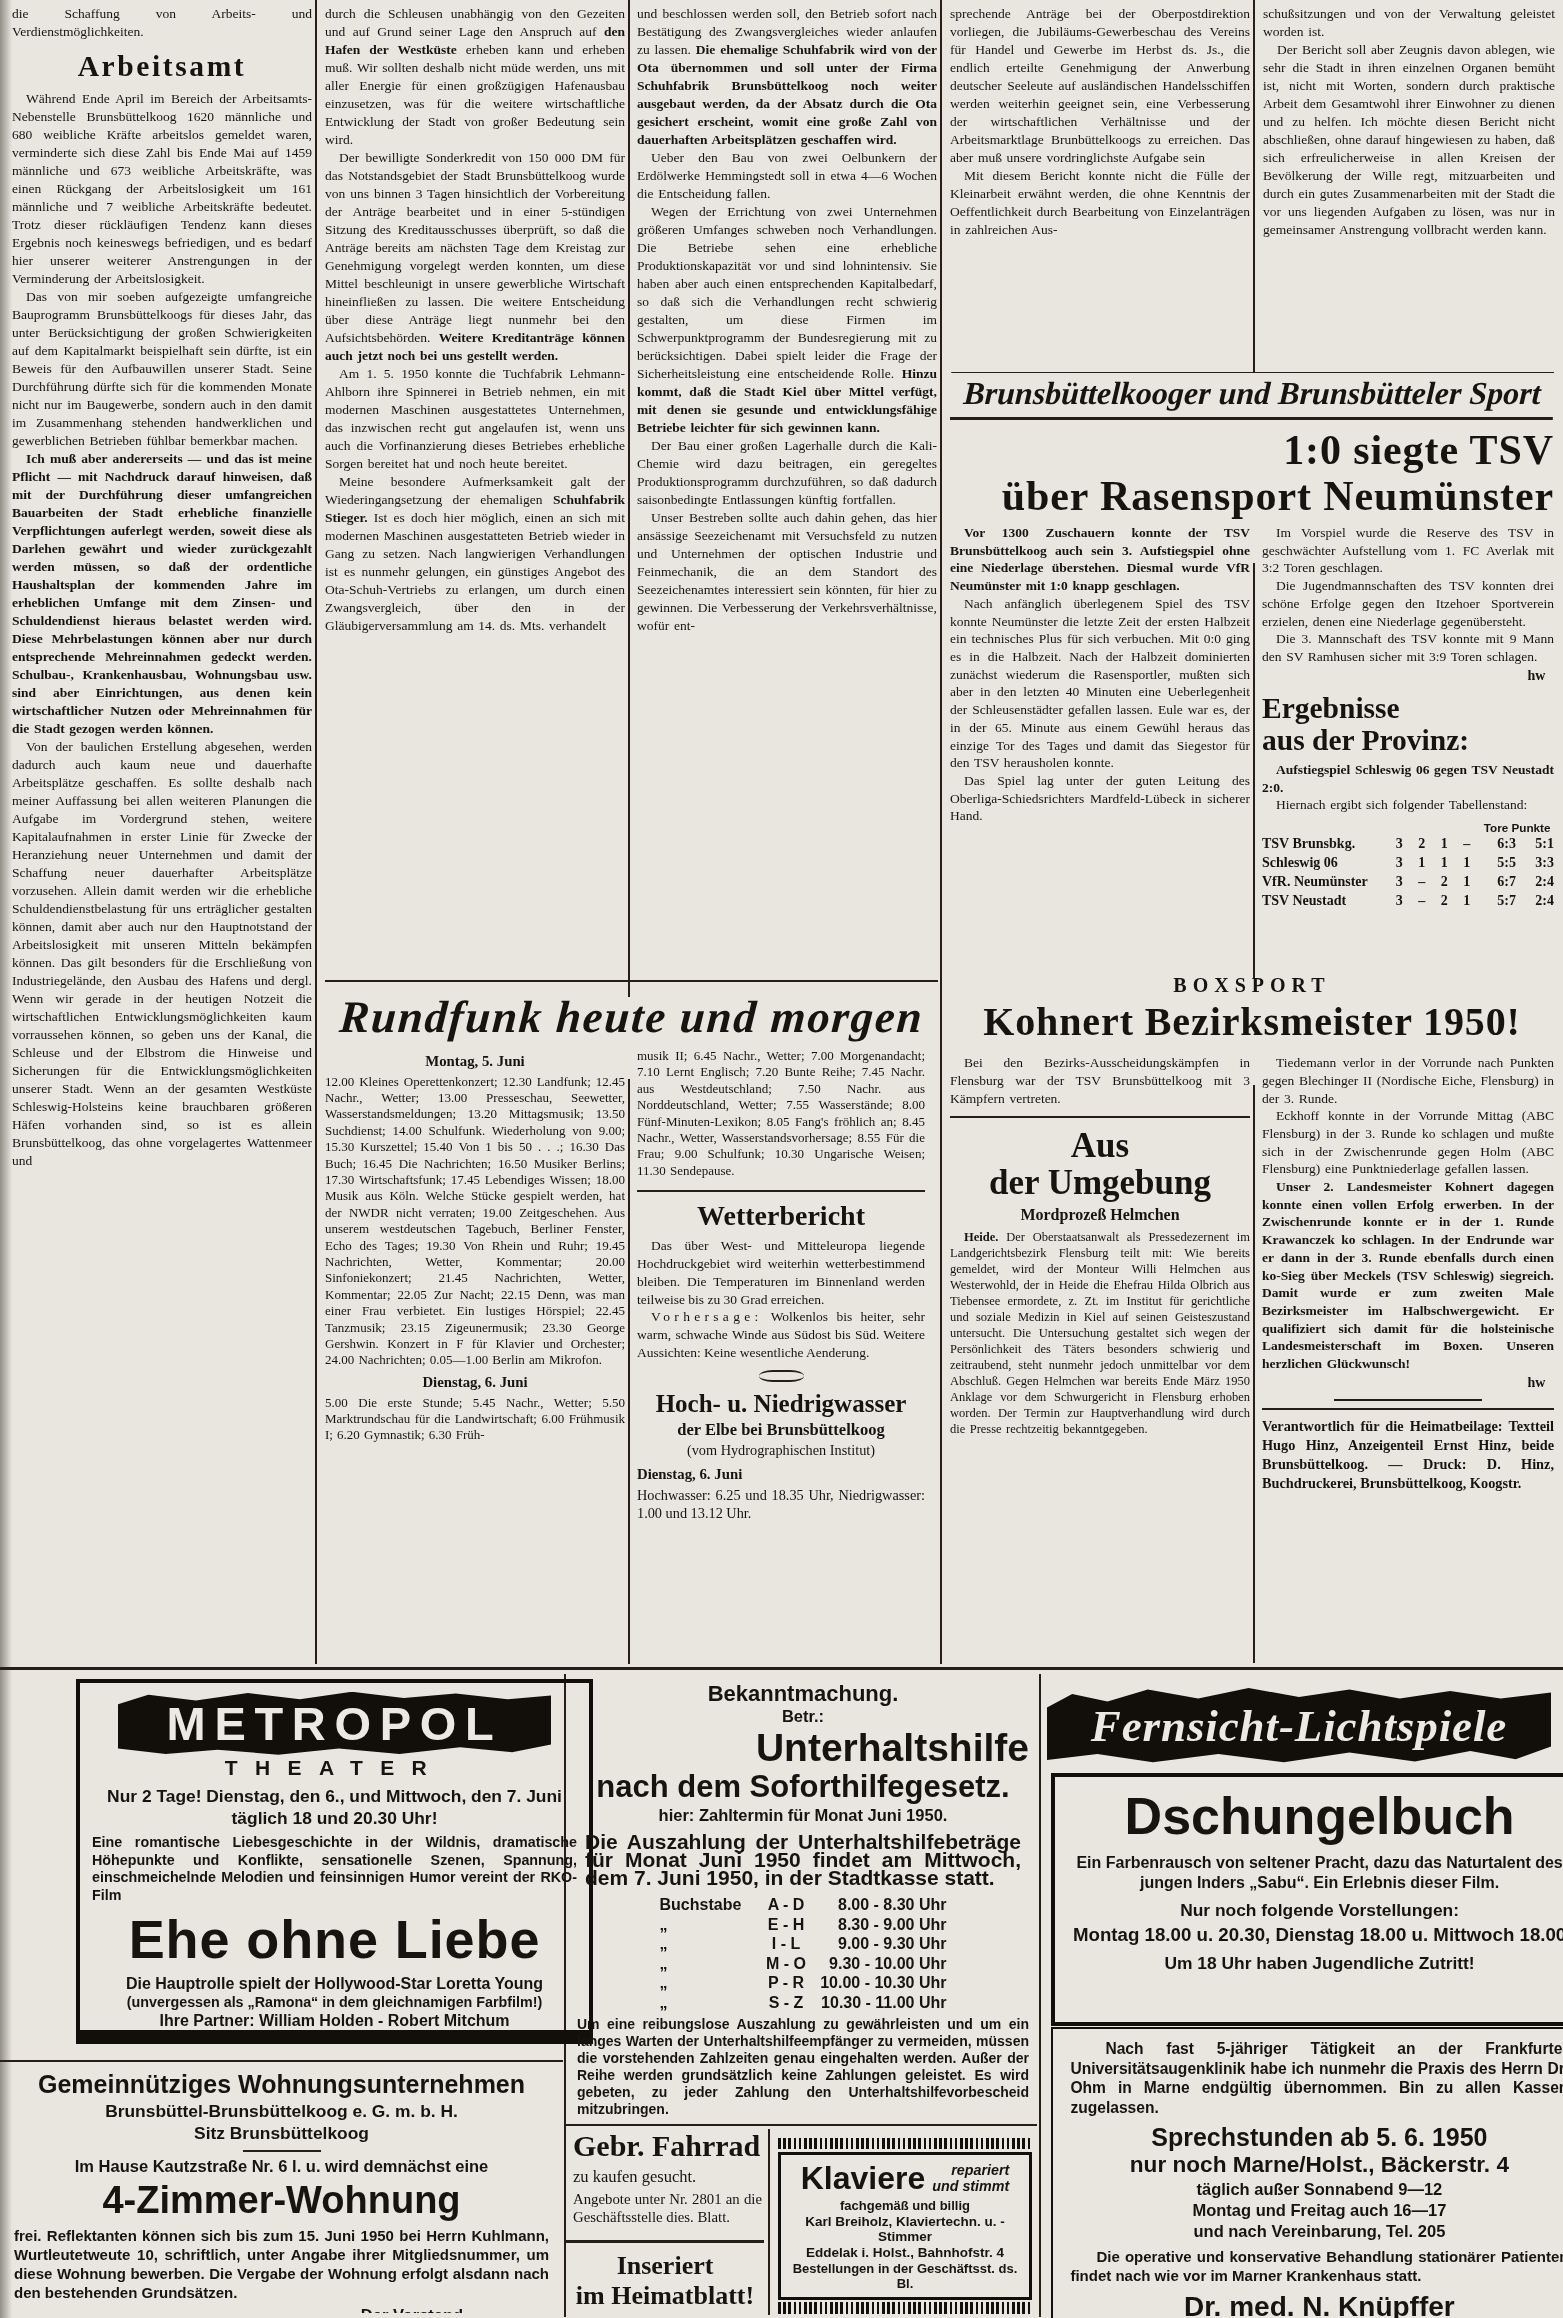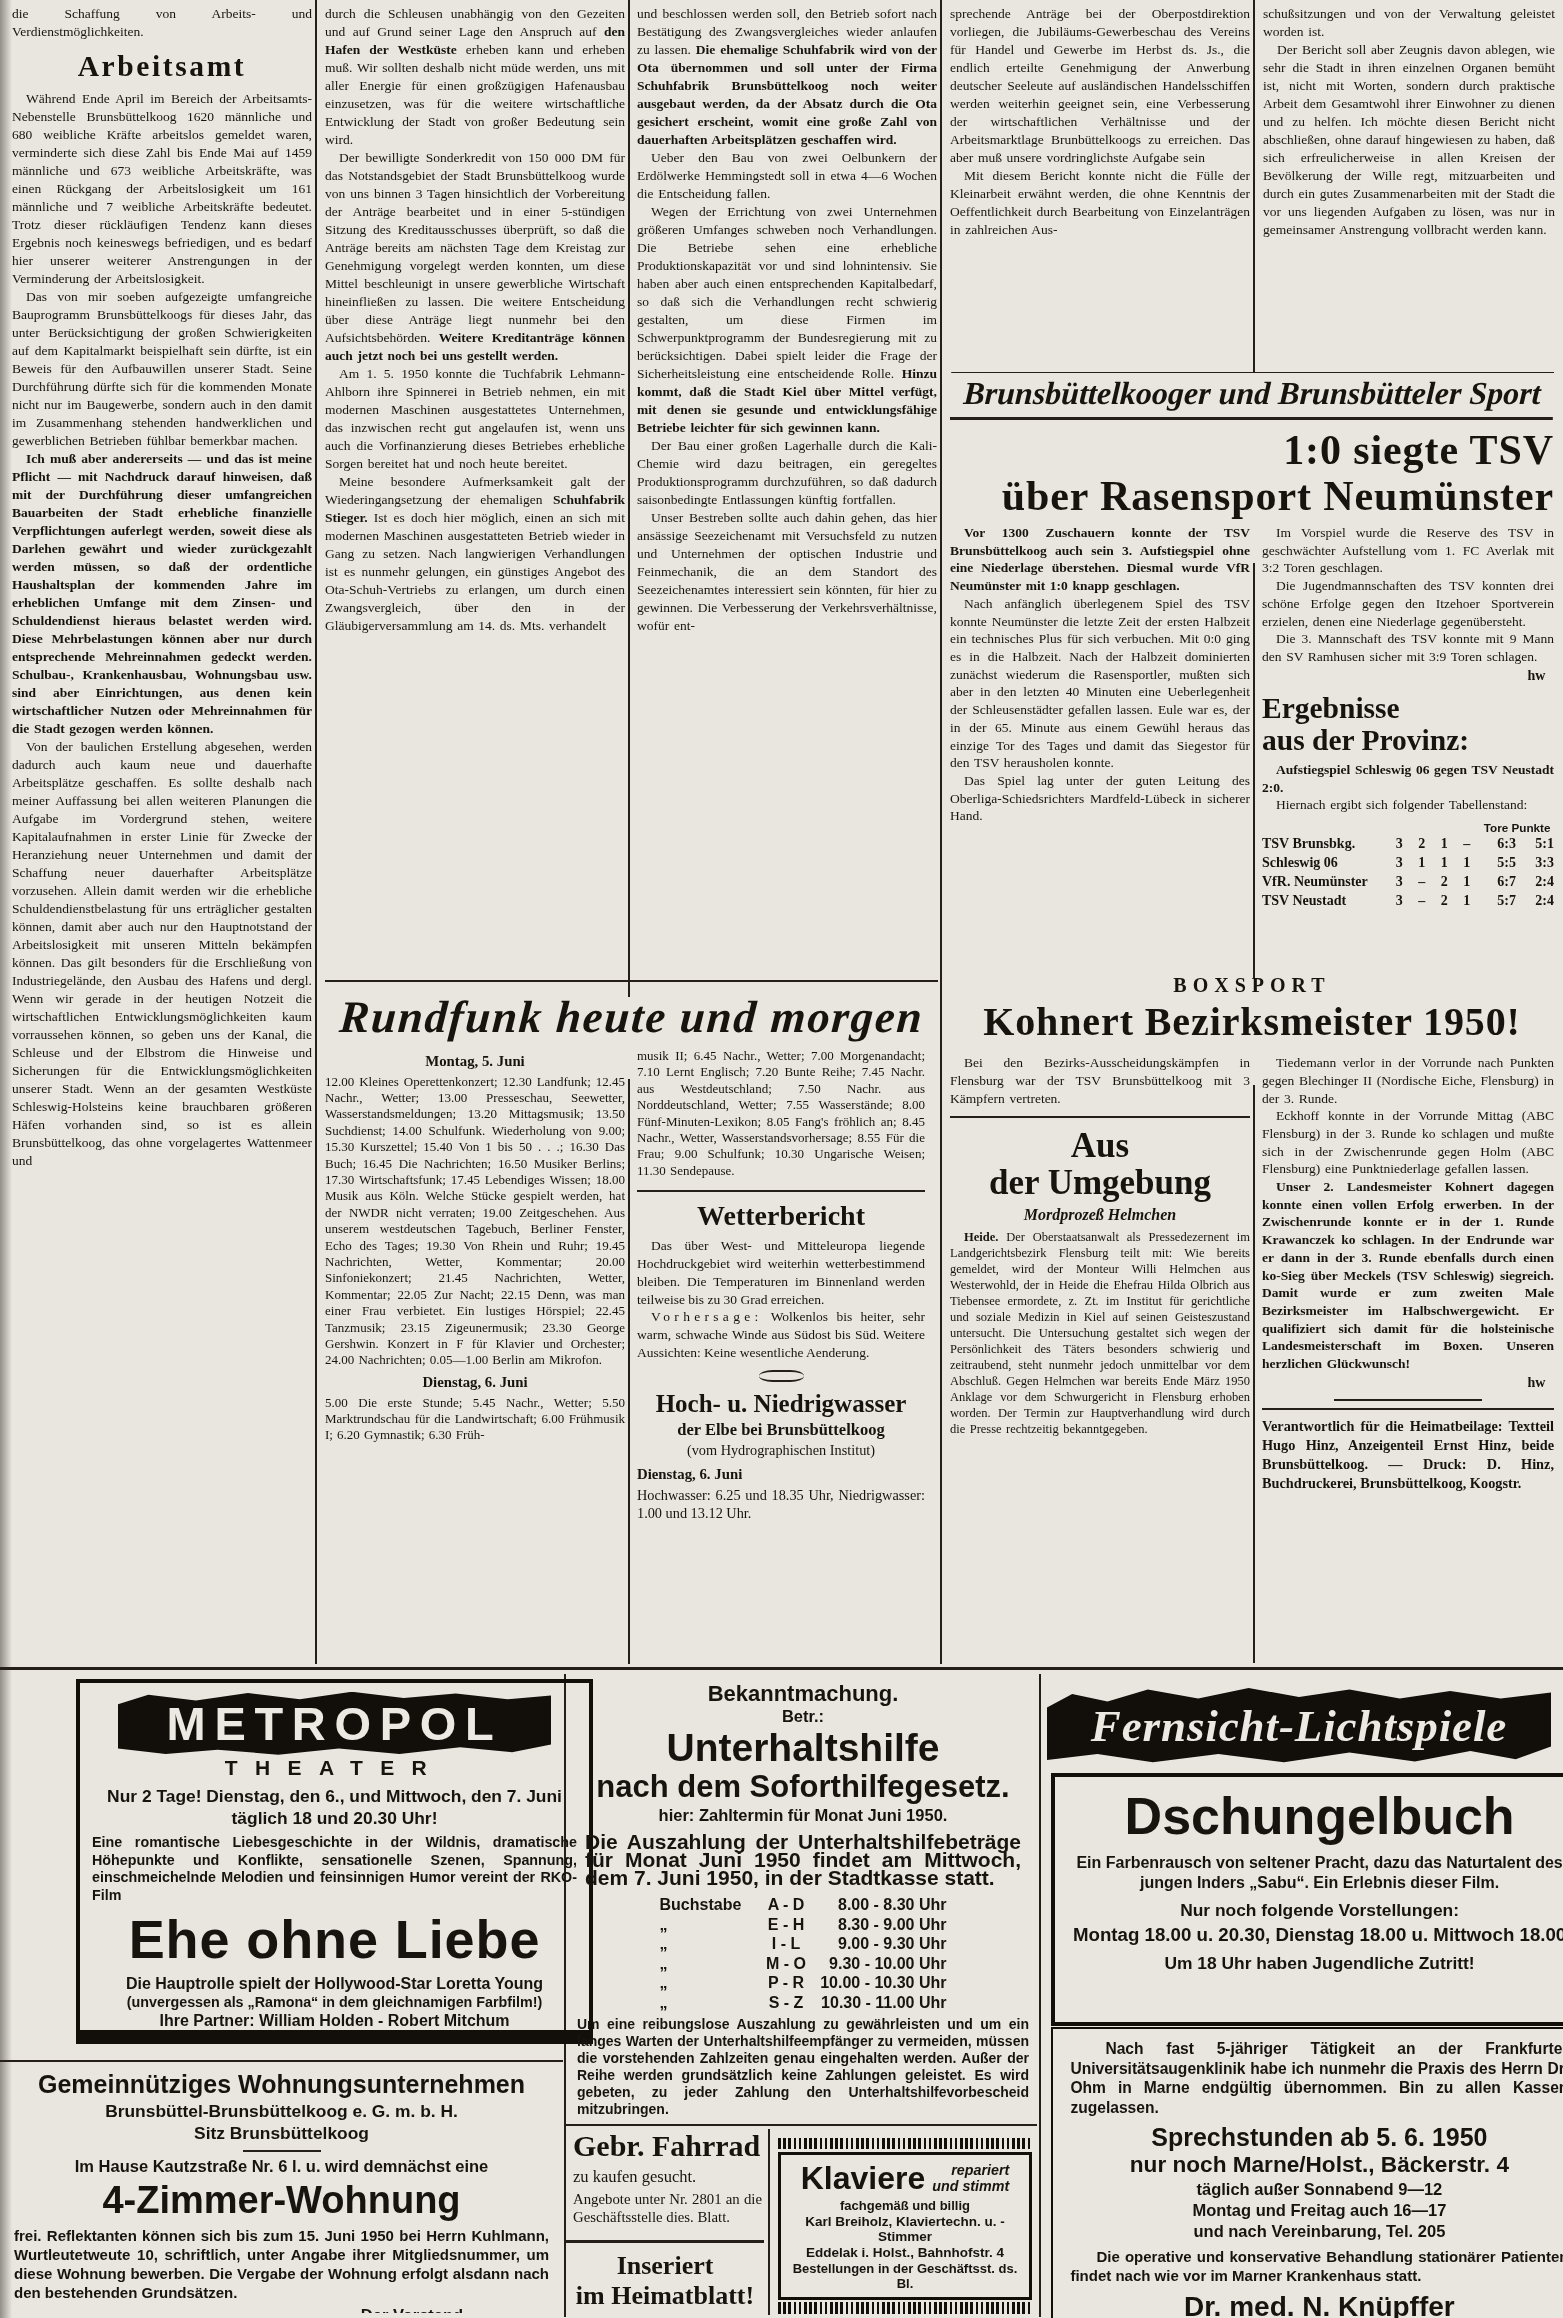--- a/index.html
+++ b/index.html
@@ -51,21 +51,21 @@
   .tbl-header{text-align:right;font-size:11.7px;padding-right:3.5px;font-family:"Liberation Sans",sans-serif;}
   .tbl-row{display:flex;line-height:19px;}
   .tbl-row .team{width:130px;}
   .tbl-row .rec{flex:1;text-align:center;word-spacing:12px;}
   .tbl-row .goals{width:42px;text-align:right;}
   .tbl-row .pts{width:38px;text-align:right;}
   .box-kicker{font-weight:bold;font-size:20px;letter-spacing:6px;text-align:center;margin-top:8.7px;}
   .box-headline{font-weight:bold;font-size:40px;text-align:center;margin:1.7px 0 8.7px;letter-spacing:0.9px;}
   .hr2{border-top:2.2px solid #241f19;margin:8.7px 0;}
   .umg-head div{font-size:35px;line-height:37px;font-weight:bold;text-align:center;}
-  .umg-sub{font-weight:bold;font-size:16px;text-align:center;margin:5.2px 0;font-style:italic;}
+  .umg-sub{font-weight:bold;font-size:16px;text-align:center;margin:5.2px 0;}
   .sc p.small-text{font-size:12.5px;line-height:16px;}
   .short-rule{width:148px;border-top:2.2px solid #241f19;margin:7px auto;}
   .imprint{border-top:2.6px solid #241f19;margin-top:7px;padding-top:7px;font-weight:bold;
         font-size:14.3px;line-height:19px;text-align:justify;}
 
   
   .sans{font-family:"Liberation Sans",sans-serif;}
   #metropol{position:absolute;left:76px;top:1679px;width:485px;height:337px;border:4.3px solid #120f0b;
         border-bottom:14px solid #120f0b;padding:5.2px 12px;text-align:center;overflow:hidden;}
   .met-banner{background:#120f0b;color:#ece9e2;font-family:"Liberation Sans",sans-serif;font-weight:bold;
@@ -83,21 +83,21 @@
   .wo-sub{font-weight:bold;font-size:17.4px;margin:1.7px 0;}
   .wo-rule{width:78px;border-top:2.6px solid #241f19;margin:5.2px auto;}
   .wo-intro{font-size:16.5px;font-weight:bold;margin:3.5px 0;}
   .wo-title{font-weight:bold;font-size:38px;margin:1.7px 0 5.2px;}
   .wo-text{font-size:15px;line-height:18.7px;text-align:justify;margin:0;font-weight:bold;}
   .wo-sign{font-weight:bold;font-size:16.5px;text-align:center;padding-left:261px;margin-top:3.5px;}
 
   #bekannt{position:absolute;left:577px;top:1679px;width:452px;height:441px;overflow:hidden;text-align:center;}
   .bk-h{font-weight:bold;font-size:22px;margin:1.7px 0 0;}
   .bk-betr{font-weight:bold;font-size:16.5px;margin:0;}
-  .bk-t1{font-weight:bold;font-size:39px;margin:0;line-height:43px;}
+  .bk-t1{font-weight:bold;font-size:39px;margin:0;line-height:43px;text-align:right;}
   .bk-t2{font-weight:bold;font-size:31px;margin:0 0 1.7px;line-height:36px;}
   .bk-sub{font-weight:bold;font-size:16.5px;margin:0 0 3.5px;}
   .bk-p{font-size:21px;line-height:18px;text-align:justify;margin:8px;font-weight:bold;}
   .bk-sched{margin:3.5px auto;font-weight:bold;font-size:16px;line-height:19.5px;width:287px;}
   .bk-row{display:flex;}
   .bk-row .lab{width:96px;text-align:left;}
   .bk-row .rng{width:61px;text-align:center;}
   .bk-row .tim{flex:1;text-align:right;}
   .bk-p2{font-size:14px;line-height:17px;text-align:justify;margin:1.7px 0;font-weight:bold;}
   .bk-date{font-size:14.8px;text-align:left;margin:3.5px 0;font-weight:bold;}

